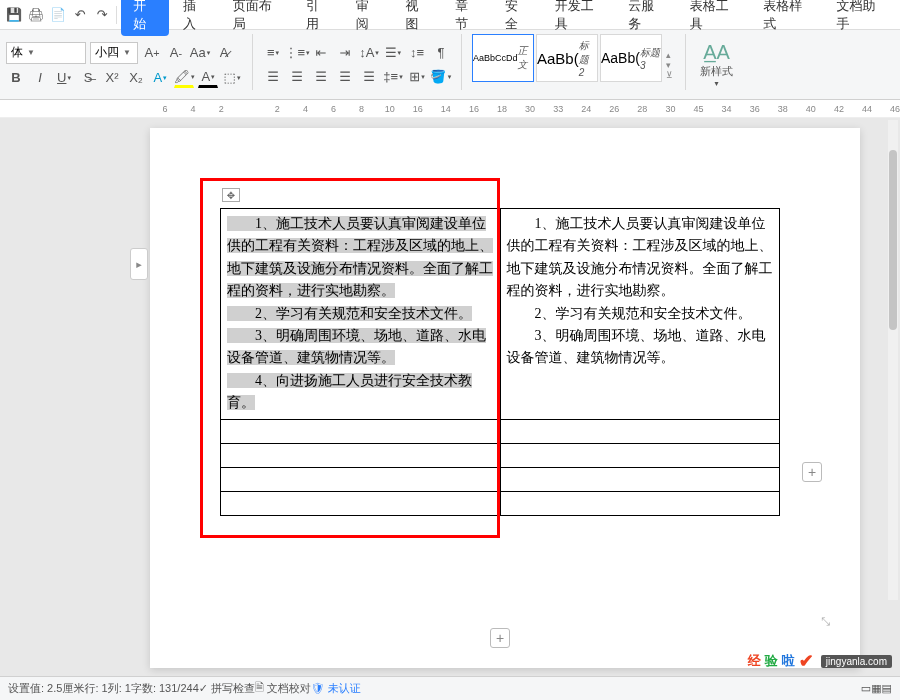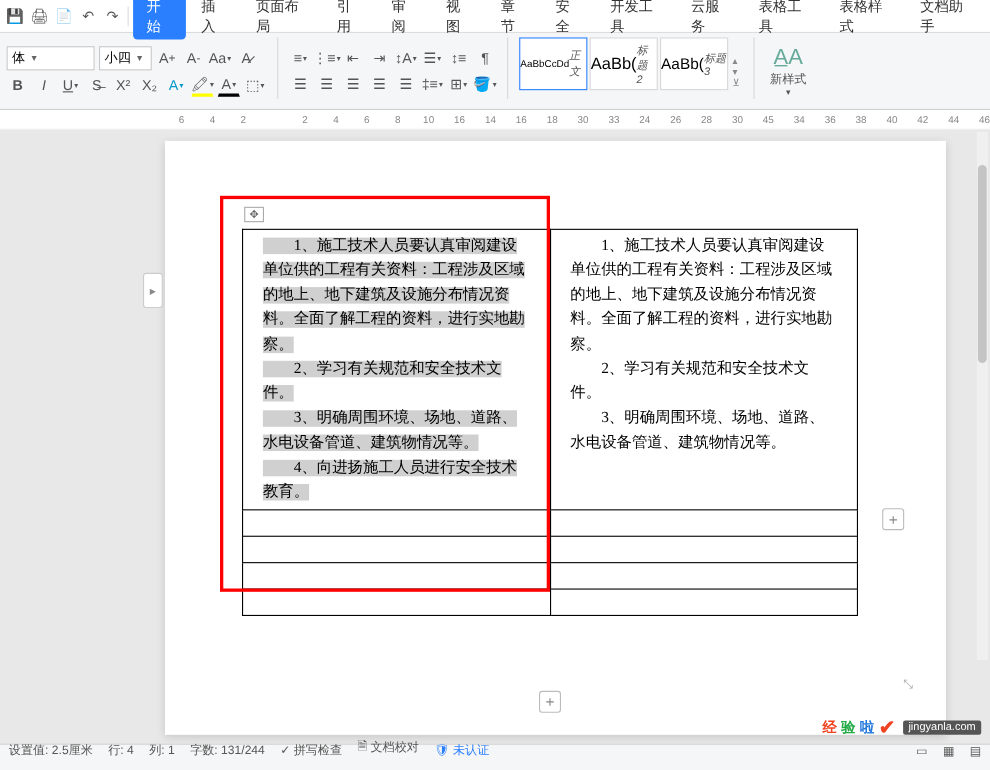--- a/index.html
+++ b/index.html
@@ -34,34 +34,34 @@
 .ruler-h { height: 18px; background: #fff; display: flex; align-items: center; font-size: 9px; color: #888; padding-left: 160px; gap: 18px; border-bottom: 1px solid #eee; position: relative; overflow: hidden; }
 .ruler-h span { width: 18px; text-align: center; }
 
 
 .doc-area { position: relative; height: 560px; background: #e8e8e8; overflow: hidden; }
 .page { position: absolute; left: 150px; top: 10px; width: 710px; height: 540px; background: #fff; box-shadow: 0 2px 8px rgba(0,0,0,.15); padding: 80px 20px 20px 70px; }
 
 .move-handle { position: absolute; top: 60px; left: 72px; width: 18px; height: 14px; border: 1px solid #aaa; display: flex; align-items: center; justify-content: center; font-size: 10px; color: #666; }
 
 .doc-table { border-collapse: collapse; width: 560px; }
-.doc-table td { border: 1px solid #000; vertical-align: top; padding: 4px 18px; font-size: 14px; line-height: 1.6; font-family: "SimSun", serif; }
+.doc-table td { border: 1px solid #000; vertical-align: top; padding: 4px 6px; font-size: 14px; line-height: 1.6; font-family: "SimSun", serif; }
 .doc-table .cell-left { width: 50%; }
 .doc-table .cell-right { width: 50%; }
 .selected { background: #d0d0d0; }
 .doc-table tr.empty td { height: 24px; }
 
 .redbox { position: absolute; border: 3px solid red; pointer-events: none; }
 
 .add-col { position: absolute; width: 20px; height: 20px; border: 1px solid #bbb; border-radius: 3px; display: flex; align-items: center; justify-content: center; color: #888; font-size: 14px; background: #fff; }
 
 .floating-panel { position: absolute; width: 18px; height: 32px; border: 1px solid #ccc; border-radius: 3px; background: #fff; display: flex; align-items: center; justify-content: center; color: #888; font-size: 11px; }
 
 
-.statusbar { position: absolute; bottom: 0; left: 0; right: 0; height: 24px; background: #f5f6f7; border-top: 1px solid #d0d0d0; display: flex; align-items: flex-end; font-size: 11px; color: #555; padding: 11px 8px; gap: 14px; }
+.statusbar { position: absolute; bottom: 0; left: 0; right: 0; height: 24px; background: #f5f6f7; border-top: 1px solid #d0d0d0; display: flex; align-items: center; font-size: 11px; color: #555; padding: 11px 8px; }
 .statusbar .stat { display: flex; align-items: center; gap: 3px; }
 .statusbar .spacer { flex: 1; }
 .statusbar .blue { color: #2a7fff; }
 
 
 .watermark { position: absolute; right: 8px; bottom: 28px; display: flex; align-items: center; gap: 4px; font-size: 13px; font-weight: bold; }
 .watermark .wm1 { color: #ee4422; } .watermark .wm2 { color: #22aa44; } .watermark .wm3 { color: #2277dd; }
 .watermark .check { color: #ee4422; font-size: 18px; }
 .watermark .url { color: #fff; background: #555; padding: 1px 5px; border-radius: 2px; font-size: 10px; font-weight: normal; margin-left: 3px; text-align: center; }
 
@@ -249,21 +249,21 @@
   <div class="redbox" style="left:200px; top:60px; width:300px; height:360px"></div>
   <div class="floating-panel" style="left:130px; top:130px">▸</div>
 </div>
 
 <div class="scroll-v">
     <div class="thumb"></div>
   </div>
 
 <div class="statusbar">
   <div class="stat">设置值: 2.5厘米</div>
-  <div class="stat">行: 4</div>
+  <div class="stat">行: 1</div>
   <div class="stat">列: 1</div>
   <div class="stat">字数: 131/244</div>
   <div class="stat">
       <span>✓</span>
       <span>拼写检查</span>
     </div>
   <div class="stat">
       <span>🗎</span>
       <span>文档校对</span>
     </div>

